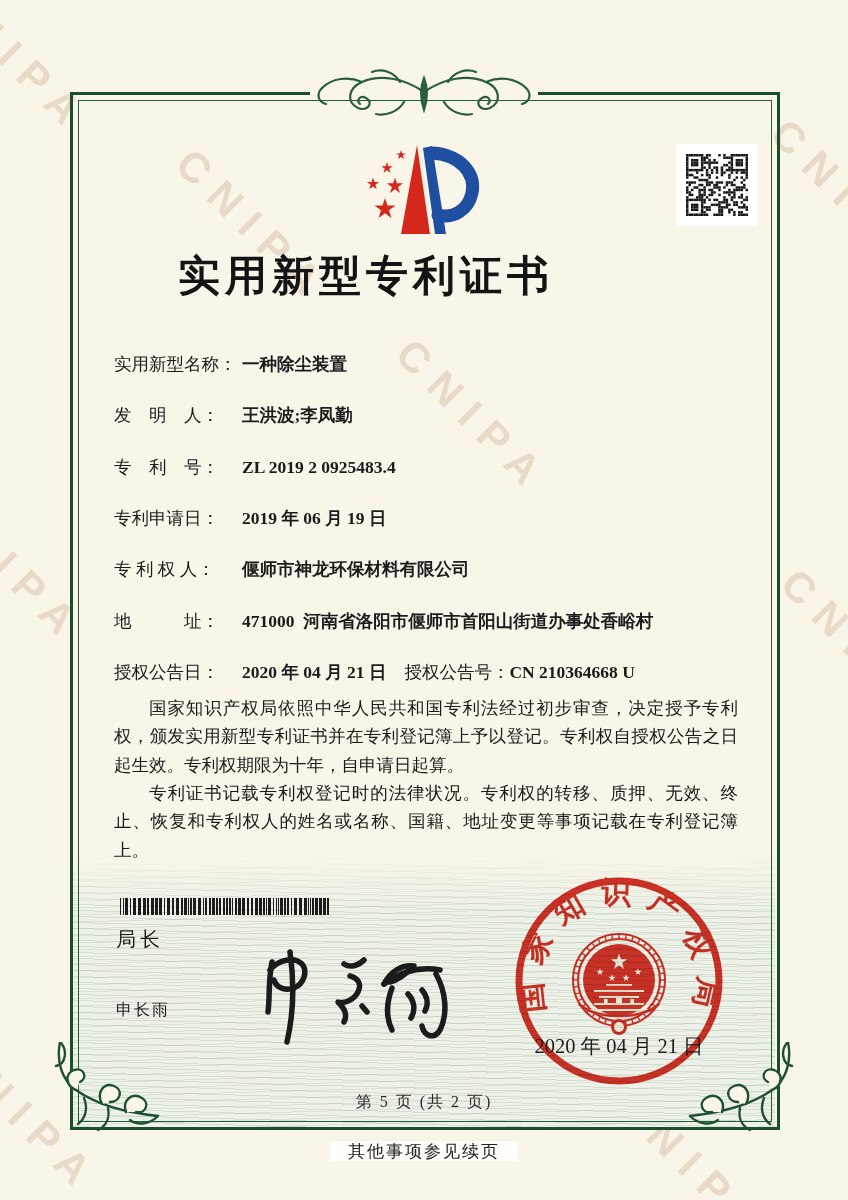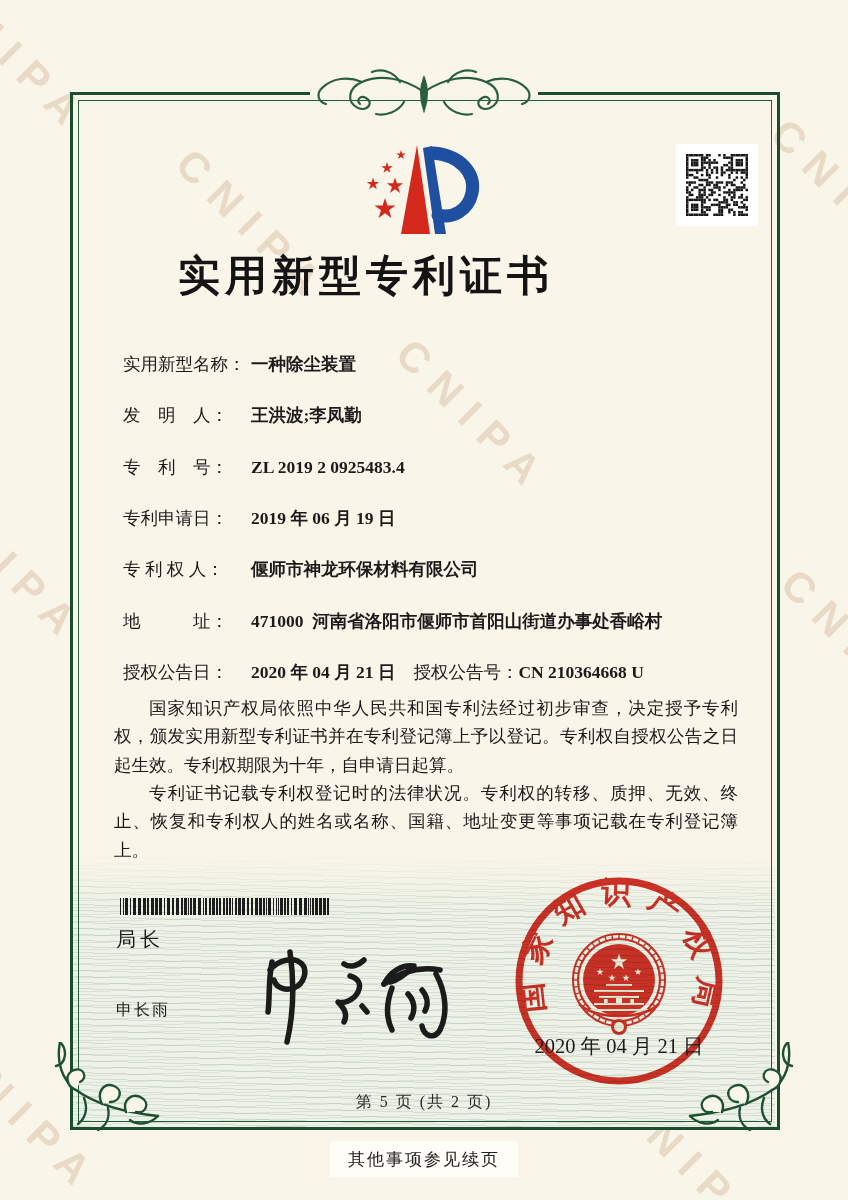--- a/index.html
+++ b/index.html
@@ -39,38 +39,38 @@
     background:linear-gradient(180deg,#faf5e9 0%, rgba(250,245,233,0) 100%);}
   
   .cert-no{position:absolute;left:112px;top:147px;font-size:19px;letter-spacing:1px;white-space:pre;color:#1e1e1e;}
   .logo{position:absolute;left:354px;top:142px;width:130px;height:110px;}
   .qr-box{position:absolute;left:676px;top:144px;width:82px;height:82px;background:#ffffff;
     display:flex;align-items:center;justify-content:center;}
   .title{position:absolute;left:0;width:732px;top:248px;text-align:center;
     font-size:42px;font-weight:bold;letter-spacing:5px;color:#141414;}
   
   .frow{position:absolute;left:114px;font-size:17.5px;color:#1b1b1b;white-space:nowrap;}
-  .flabel{display:inline-block;min-width:128px;margin-left:9px;}
+  .flabel{display:inline-block;min-width:128px;}
   .fvalue{white-space:pre;font-weight:bold;}
   .pair2{margin-left:18px;}
   
   .body-text{position:absolute;left:114px;top:694px;width:624px;font-size:17.5px;
     line-height:1.62;text-align:justify;color:#1a1a1a;}
   .body-text p{margin:0;text-indent:2em;}
   
   .barcode{position:absolute;left:120px;top:898px;width:214px;height:17px;}
   .signer-title{position:absolute;left:116px;top:926px;font-size:20px;letter-spacing:4px;}
   .signer-name{position:absolute;left:116px;top:1000px;font-size:16px;letter-spacing:2px;}
   .signature{position:absolute;left:250px;top:940px;width:218px;height:110px;}
   .seal{position:absolute;left:512px;top:874px;width:214px;height:214px;opacity:.95;mix-blend-mode:multiply;}
   .seal-date{position:absolute;left:506px;top:1032px;width:226px;text-align:center;
     font-size:20.5px;color:#1d1d1d;white-space:pre;}
   .page-note{position:absolute;left:0;width:848px;top:1092px;text-align:center;
     font-size:16px;letter-spacing:2px;color:#2b2b2b;}
-  .cont-note{position:absolute;left:330px;top:1141px;width:188px;height:36px;background:#fffdf8;
+  .cont-note{position:absolute;left:330px;top:1141px;width:188px;height:20px;background:#fffdf8;
     display:flex;align-items:center;justify-content:center;font-size:17px;letter-spacing:2px;color:#222;}
 </style>
 </head>
 <body>
 
 <div class="page">
 
   <svg width="0" height="0" style="position:absolute">
     <defs>
       <polygon id="star" points="0,-1 0.2245,-0.309 0.951,-0.309 0.3633,0.1180 0.5878,0.809 0,0.3820 -0.5878,0.809 -0.3633,0.1180 -0.951,-0.309 -0.2245,-0.309"></polygon>

